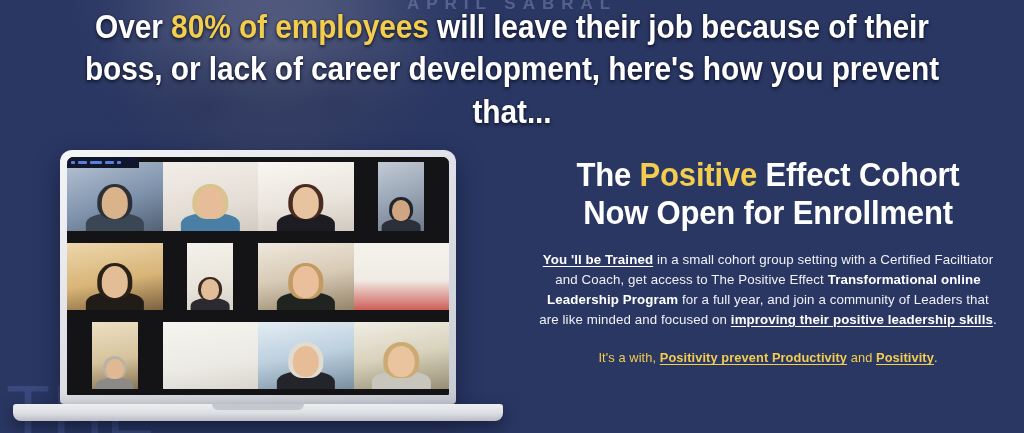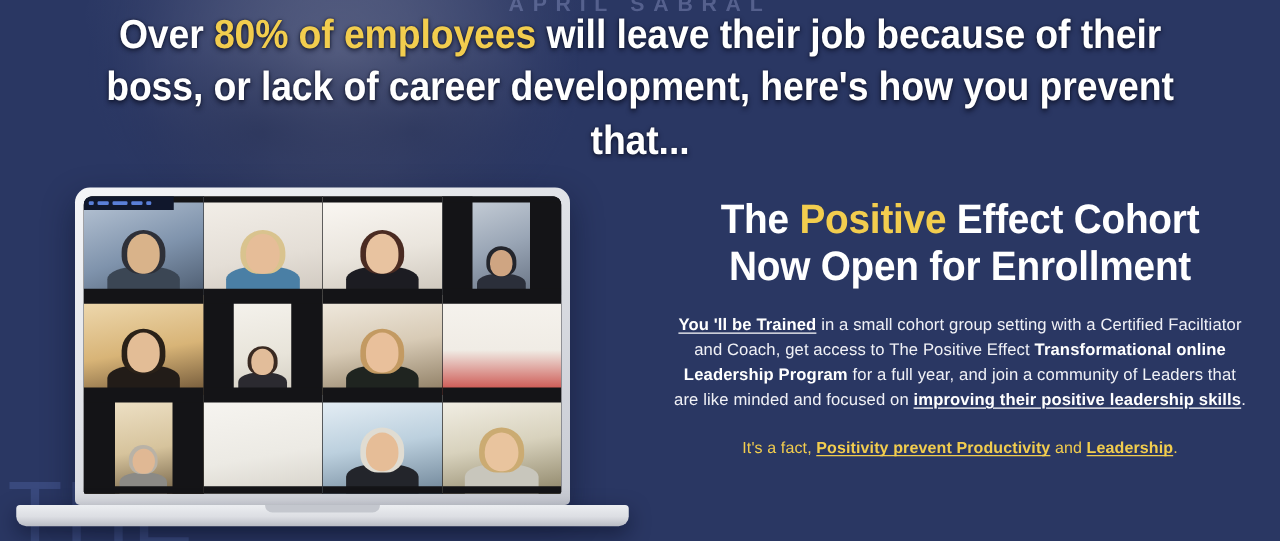--- a/index.html
+++ b/index.html
@@ -358,16 +358,16 @@
 
   <div class="right">
 
     <div class="title">
       <div><span>The </span><span class="accent">Positive</span><span> Effect Cohort</span></div>
       <div>Now Open for Enrollment</div>
     </div>
 
     <div class="body-copy"><b><u>You 'll be Trained</u></b><span> in a small cohort group setting with a Certified Faciltiator and Coach, get access to The Positive Effect </span><b>Transformational online Leadership Program</b><span> for a full year, and join a community of Leaders that are like minded and focused on </span><b><u>improving their positive leadership skills</u></b><span>.</span></div>
 
-    <div class="fact"><span>It's a fact, </span><b><u>Positivity prevent Productivity</u></b><span> and </span><b><u>Leadership</u></b><span>.</span></div>
+    <div class="fact"><span>It's a with, </span><b><u>Positivity prevent Productivity</u></b><span> and </span><b><u>Positivity</u></b><span>.</span></div>
 
   </div>
 </div>
 
 </body></html>

